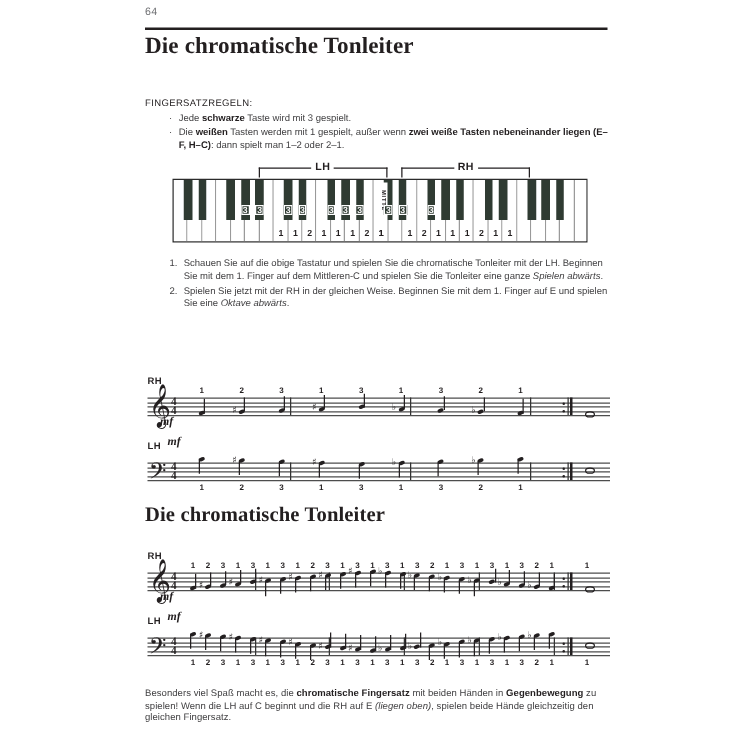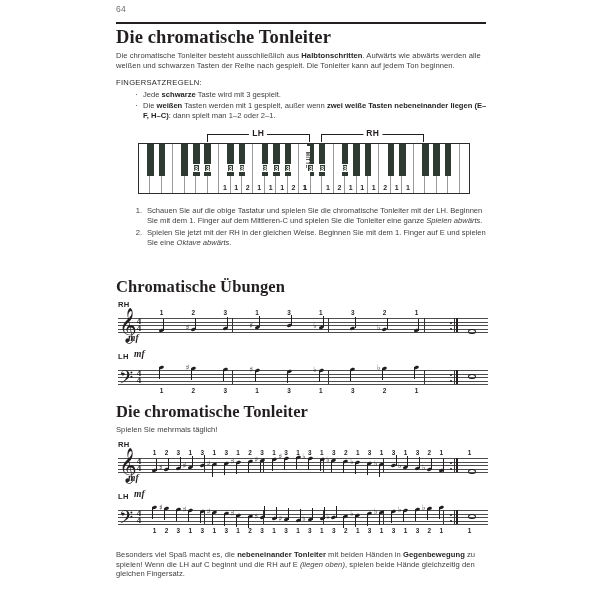--- a/index.html
+++ b/index.html
@@ -167,21 +167,20 @@
 
 <div class="page">
 
   <div class="folio">64</div>
 
   <div class="h1-wrap" style="top:22px;">
     <div class="h1-rule"></div>
     <div class="h1">Die chromatische Tonleiter</div>
   </div>
 
-  <div class="para" style="left:116px;top:51px;width:372px;">Die chromatische Tonleiter besteht ausschließlich aus <b>Halbtonschritten</b>. Aufwärts wie abwärts werden alle weißen und schwarzen Tasten der Reihe nach gespielt. Die Tonleiter kann auf jedem Ton beginnen.</div>
 
   <div class="caps" style="left:116px;top:78px;">FINGERSATZREGELN:</div>
 
   <div class="bullets" style="left:134px;top:90px;width:356px;">
     <div class="bullet-row">
       <div class="bullet-dot">·</div>
       <div class="bullet-txt">Jede <b>schwarze</b> Taste wird mit 3 gespielt.</div>
     </div>
     <div class="bullet-row">
       <div class="bullet-dot">·</div>
@@ -281,21 +280,20 @@
     <div class="num-row">
       <div class="num-idx">1.</div>
       <div class="num-txt">Schauen Sie auf die obige Tastatur und spielen Sie die chromatische Tonleiter mit der LH. Beginnen Sie mit dem 1. Finger auf dem Mittleren-C und spielen Sie die Tonleiter eine ganze <i>Spielen abwärts</i>.</div>
     </div>
     <div class="num-row">
       <div class="num-idx">2.</div>
       <div class="num-txt">Spielen Sie jetzt mit der RH in der gleichen Weise. Beginnen Sie mit dem 1. Finger auf E und spielen Sie eine <i>Oktave abwärts</i>.</div>
     </div>
   </div>
 
-  <div class="h2" style="top:277px;">Chromatische Übungen</div>
 
   <div class="handlbl" style="left:118px;top:300px;">RH</div>
   <div class="sys" id="ex1-rh" style="left:118px;top:310px;width:370px;height:34px;">
       <div class="staff-line" style="top: 8px;"></div>
       <div class="staff-line" style="top: 11.6px;"></div>
       <div class="staff-line" style="top: 15.2px;"></div>
       <div class="staff-line" style="top: 18.8px;"></div>
       <div class="staff-line" style="top: 22.4px;"></div>
       <div class="clef clef-g" style="left: 1px; top: 0px;">𝄞</div>
       <div class="timesig" style="left: 17px; top: 6.5px; width: 8px;">4</div>
@@ -429,21 +427,20 @@
         <i></i>
         <i style="margin-top: 3.4px;"></i>
       </div>
       <div class="barline" style="left: 336px; top: 8px; height: 14.4px;"></div>
       <div class="barline thick" style="left: 338.2px; top: 8px; height: 14.4px;"></div>
       <div class="notehead whole" style="left: 350px; top: 11.6px;"></div>
     </div>
 
   <div class="h2" style="top:402px;">Die chromatische Tonleiter</div>
 
-  <div class="para" style="left:116px;top:425px;width:372px;">Spielen Sie mehrmals täglich!</div>
 
   <div class="handlbl" style="left:118px;top:440px;">RH</div>
   <div class="sys" id="ex2-rh" style="left:118px;top:450px;width:370px;height:34px;">
       <div class="staff-line" style="top: 8px;"></div>
       <div class="staff-line" style="top: 11.6px;"></div>
       <div class="staff-line" style="top: 15.2px;"></div>
       <div class="staff-line" style="top: 18.8px;"></div>
       <div class="staff-line" style="top: 22.4px;"></div>
       <div class="clef clef-g" style="left: 1px; top: 0px;">𝄞</div>
       <div class="timesig" style="left: 17px; top: 6.5px; width: 8px;">4</div>
@@ -761,15 +758,15 @@
         <i style="margin-top: 3.4px;"></i>
       </div>
       <div class="barline" style="left: 336px; top: 8px; height: 14.4px;"></div>
       <div class="barline thick" style="left: 338.2px; top: 8px; height: 14.4px;"></div>
       <div class="notehead whole" style="left: 350px; top: 11.6px;"></div>
       <div class="fingrow" style="left: 351.5px; top: 25.4px;">
         <span style="left: 0px;">1</span>
       </div>
     </div>
 
-  <div class="para" style="left:116px;top:550px;width:372px;">Besonders viel Spaß macht es, die <b>nebeneinander Tonleiter</b> mit beiden Händen in <b>Gegenbewegung</b> zu spielen! Wenn die LH auf C beginnt und die RH auf E <i>(liegen oben)</i>, spielen beide Hände gleichzeitig den gleichen Fingersatz.</div>
+  <div class="para" style="left:116px;top:550px;width:372px;">Besonders viel Spaß macht es, die <b>chromatische Fingersatz</b> mit beiden Händen in <b>Gegenbewegung</b> zu spielen! Wenn die LH auf C beginnt und die RH auf E <i>(liegen oben)</i>, spielen beide Hände gleichzeitig den gleichen Fingersatz.</div>
 
 </div>
 
 </body></html>

